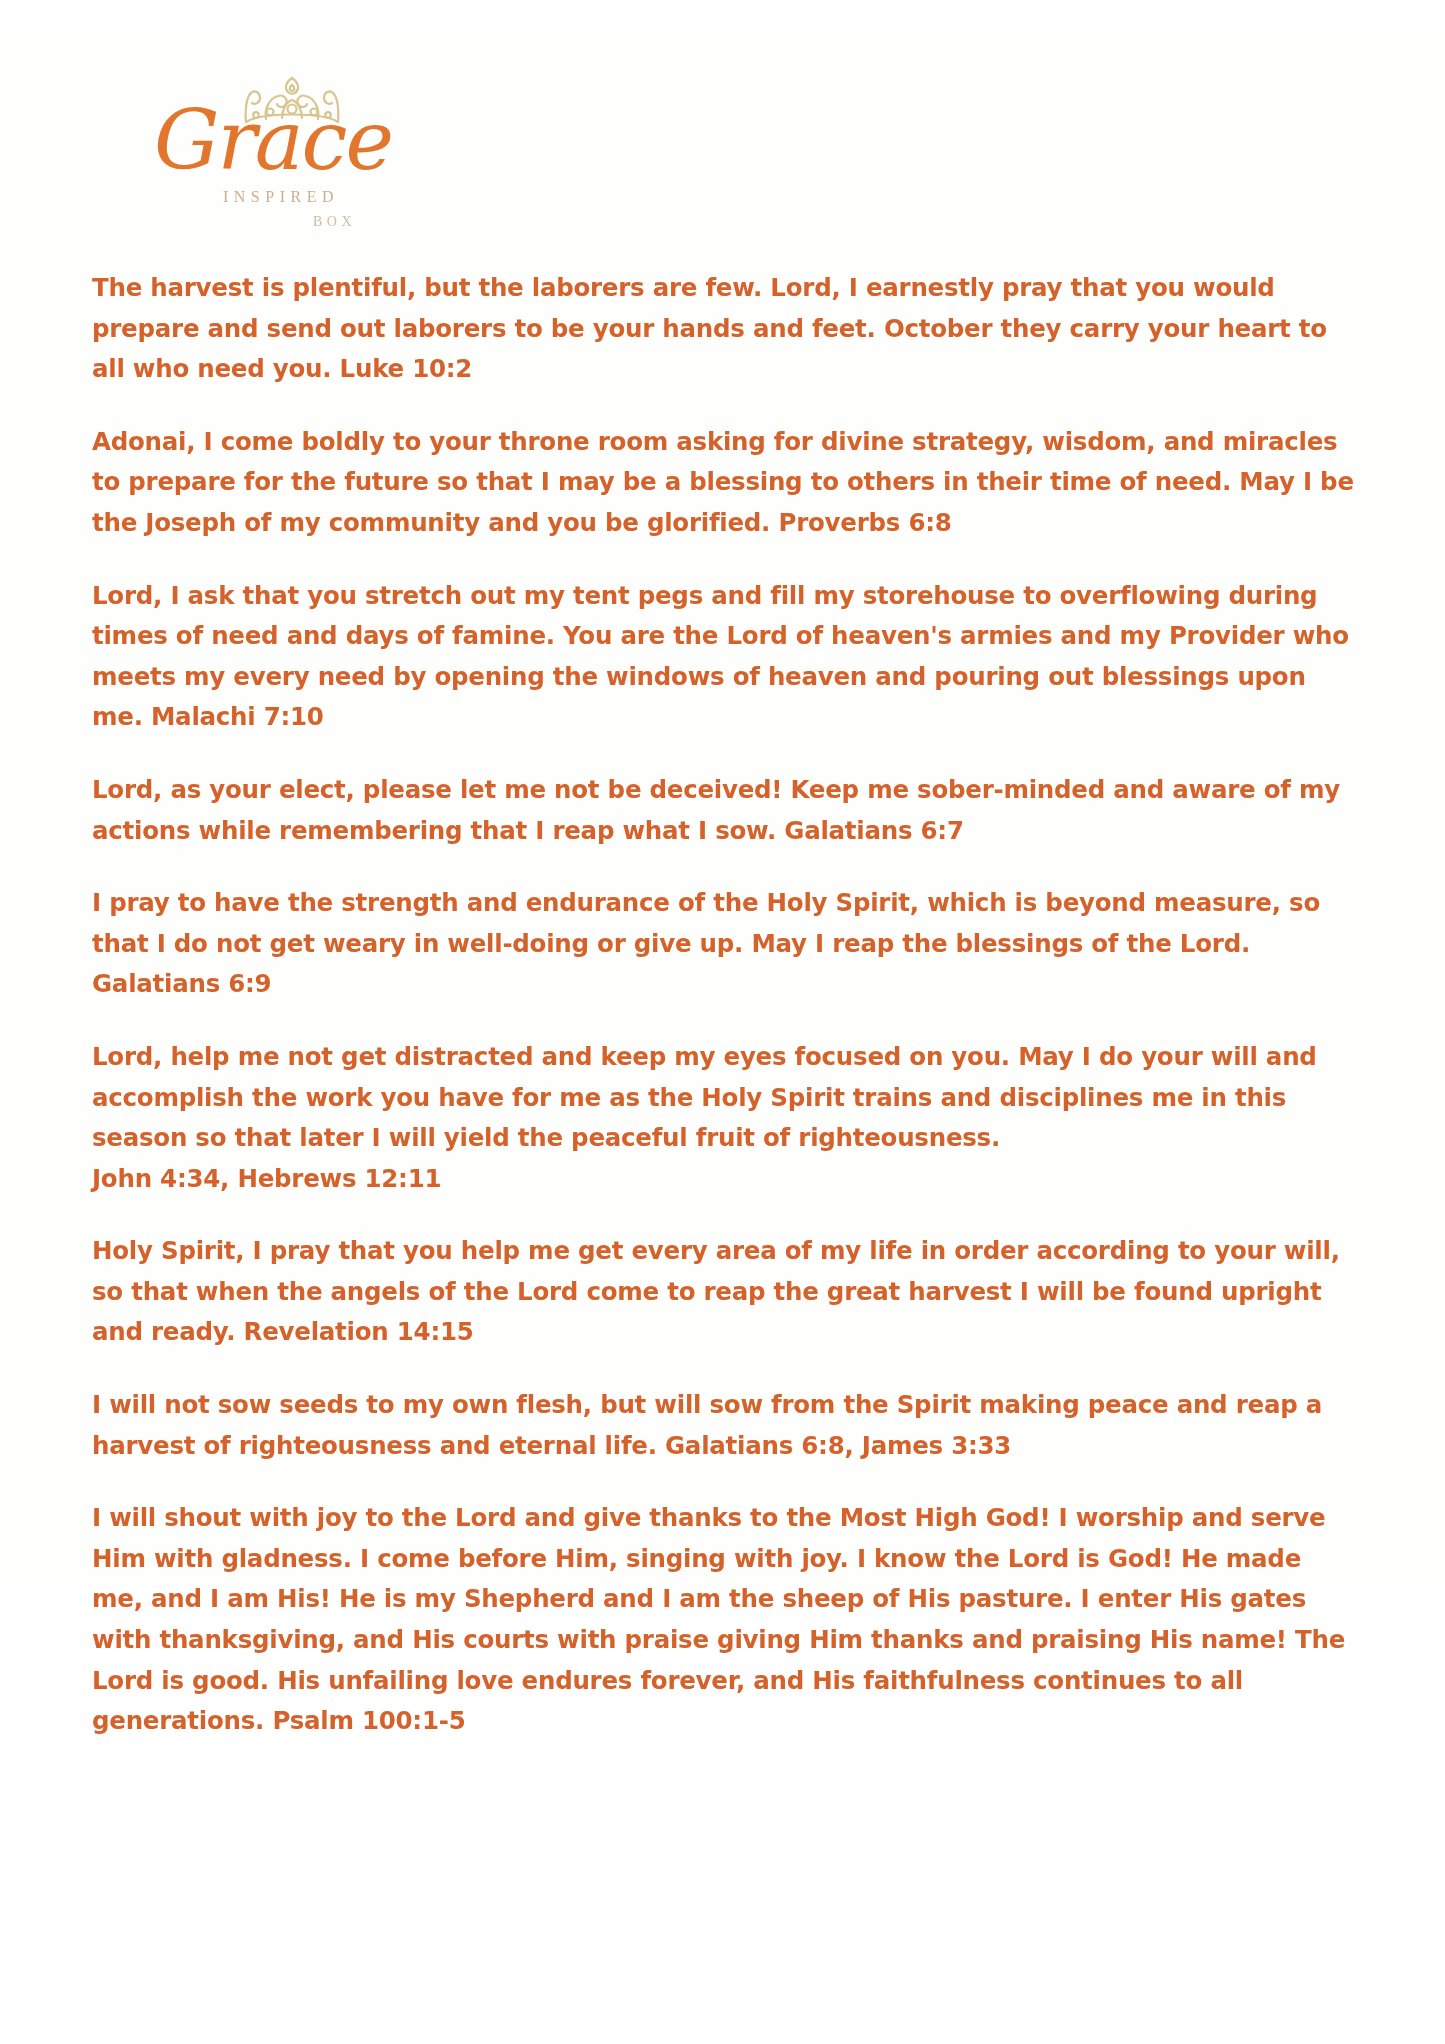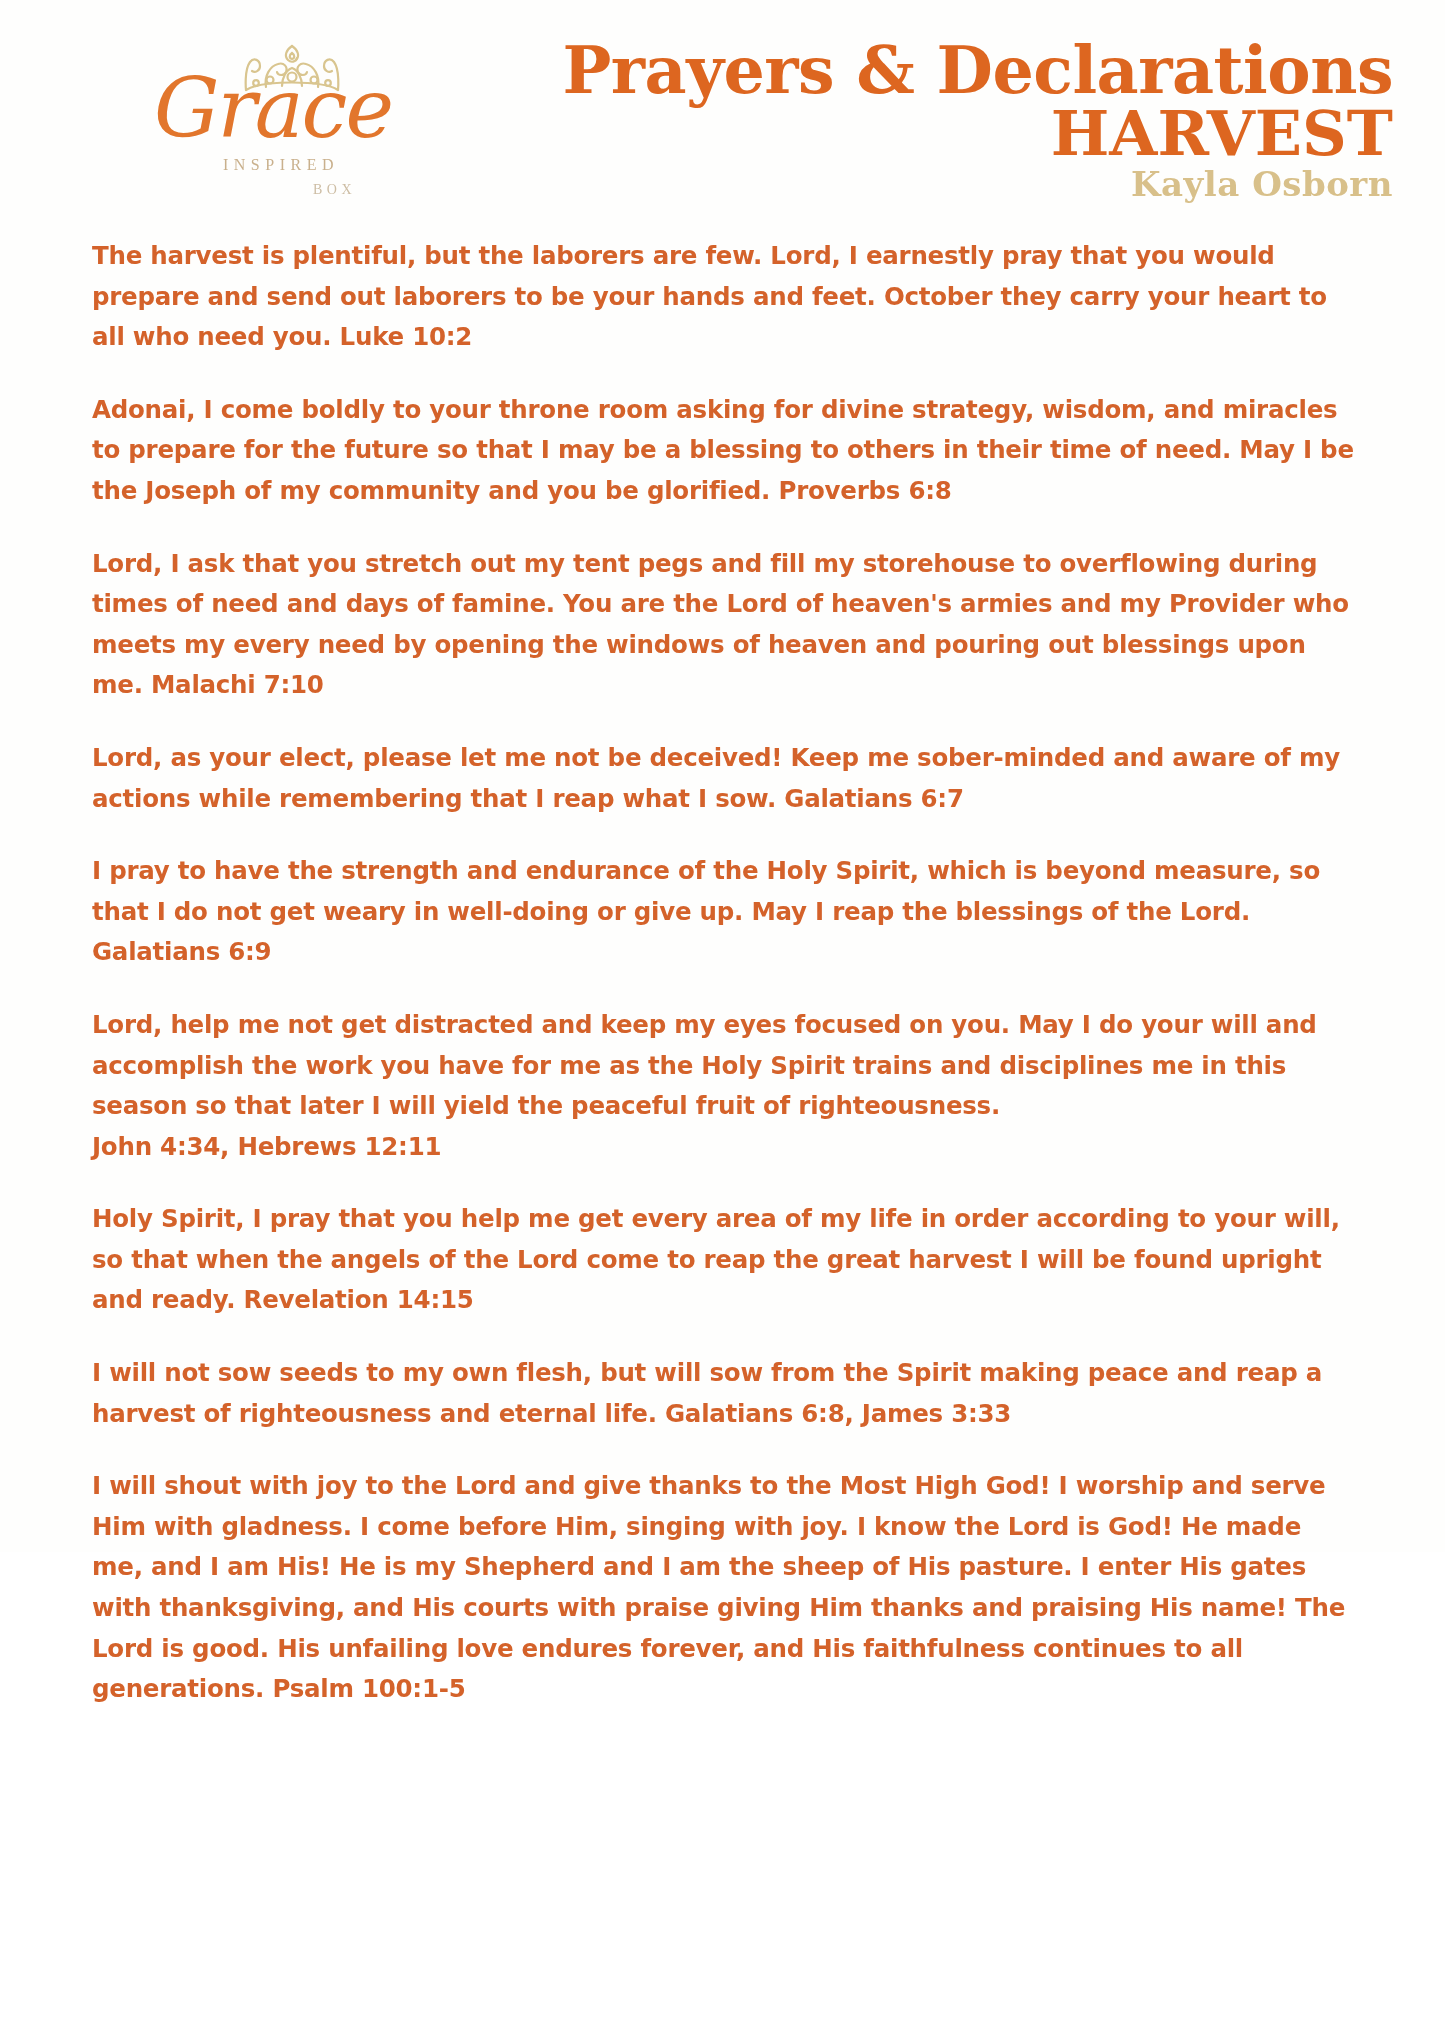--- a/index.html
+++ b/index.html
@@ -13,20 +13,21 @@
     font-family: "Liberation Sans", sans-serif;
     overflow: hidden;
   }
 
   .page {
     position: relative;
     width: 1445px;
     height: 1552px;
     background: #fefefd;
     box-sizing: border-box;
+    margin-top: 32px;
   }
 
   
   .header {
     position: relative;
     height: 215px;
     padding: 0;
     display: block;
   }
 
@@ -170,25 +171,20 @@
           <circle cx="20" cy="43" r="2.8"></circle>
           <circle cx="92" cy="43" r="2.8"></circle>
           <path d="M56 13 C53 15 53 18 56 19 C59 18 59 15 56 13"></path>
         </g>
       </svg>
       <div class="logo-grace">Grace</div>
       <div class="logo-inspired">INSPIRED</div>
       <div class="logo-box">BOX</div>
     </div>
 
-    <div class="title-block">
-      <div class="title-main">Prayers &amp; Declarations</div>
-      <div class="title-sub">HARVEST</div>
-      <div class="title-author">Kayla Osborn</div>
-    </div>
 
   </div>
 
   <div class="content">
       <p class="para">The harvest is plentiful, but the laborers are few. Lord, I earnestly pray that you would prepare and send out laborers to be your hands and feet. October they carry your heart to all who need you. Luke 10:2</p>
       <p class="para">Adonai, I come boldly to your throne room asking for divine strategy, wisdom, and miracles to prepare for the future so that I may be a blessing to others in their time of need. May I be the Joseph of my community and you be glorified. Proverbs 6:8</p>
       <p class="para">Lord, I ask that you stretch out my tent pegs and fill my storehouse to overflowing during times of need and days of famine. You are the Lord of heaven's armies and my Provider who meets my every need by opening the windows of heaven and pouring out blessings upon me. Malachi 7:10</p>
       <p class="para">Lord, as your elect, please let me not be deceived! Keep me sober-minded and aware of my actions while remembering that I reap what I sow. Galatians 6:7</p>
       <p class="para">I pray to have the strength and endurance of the Holy Spirit, which is beyond measure, so that I do not get weary in well-doing or give up. May I reap the blessings of the Lord. Galatians 6:9</p>
       <p class="para">Lord, help me not get distracted and keep my eyes focused on you. May I do your will and accomplish the work you have for me as the Holy Spirit trains and disciplines me in this season so that later I will yield the peaceful fruit of righteousness.

